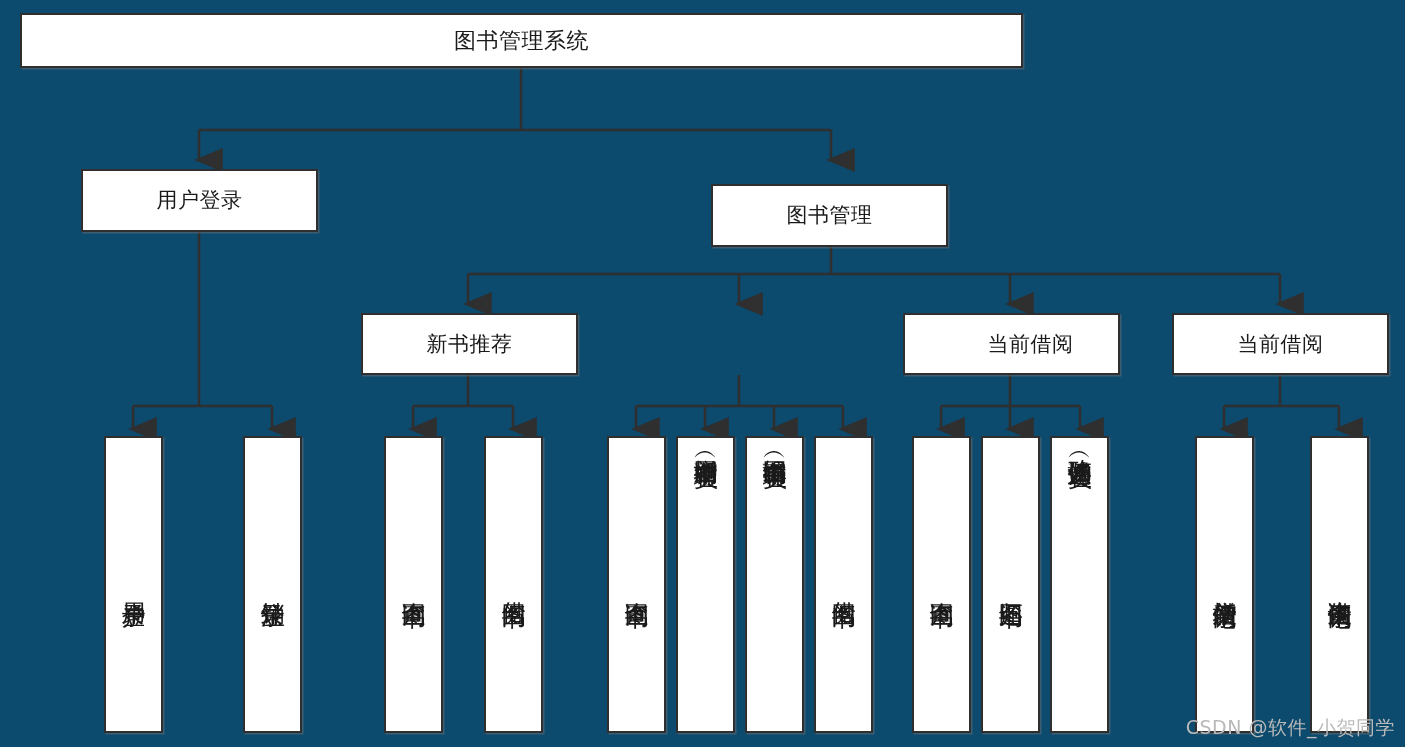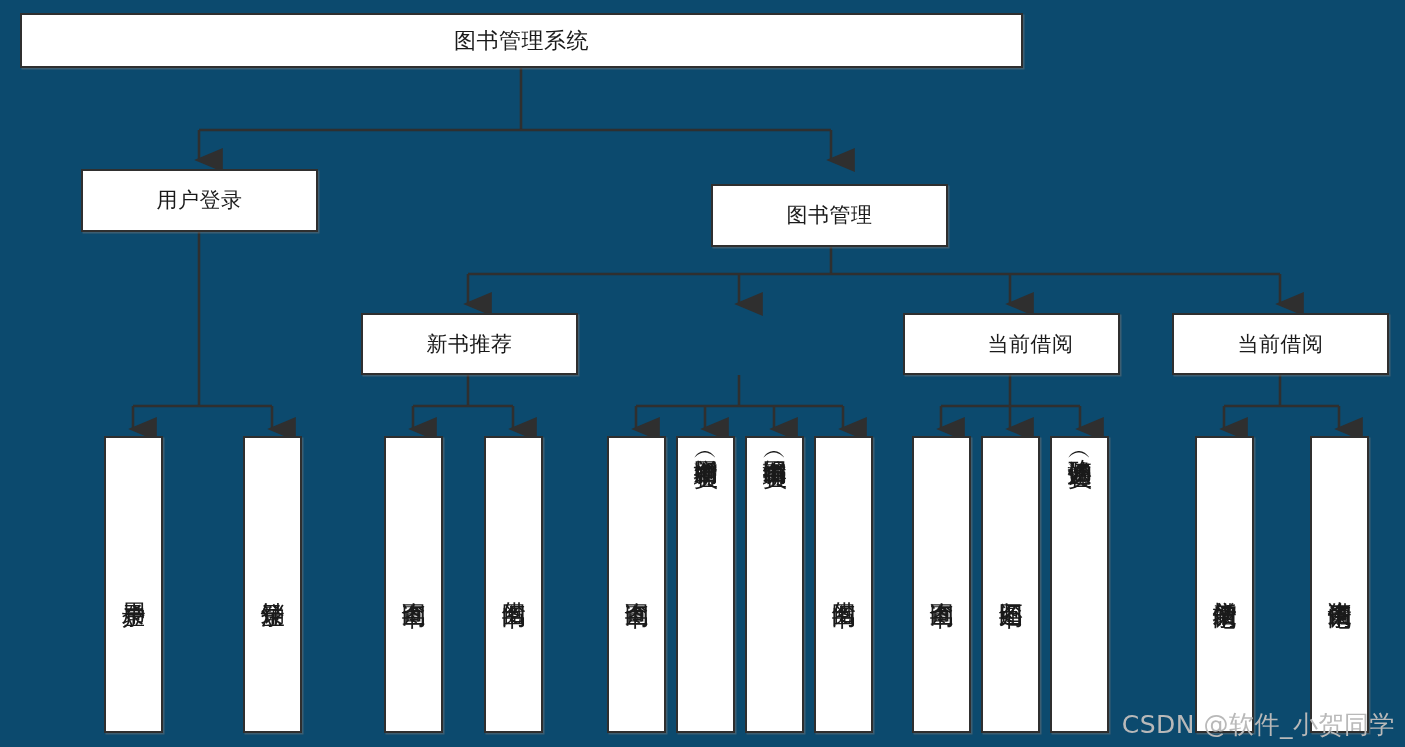--- a/index.html
+++ b/index.html
@@ -67,21 +67,21 @@
     margin: 0 auto;
   }
   .node.vert.short {
     align-items: center;
     padding-top: 0;
   }
   .watermark {
     position: absolute;
     right: 10px;
     bottom: 6px;
-    font-size: 25px;
+    font-size: 19px;
     color: #b9b9b9;
     letter-spacing: 0.5px;
     white-space: nowrap;
     font-family: "DejaVu Sans", "Liberation Sans", sans-serif;
     margin-top: 24px;
   }
 </style>
 </head>
 <body>
 

